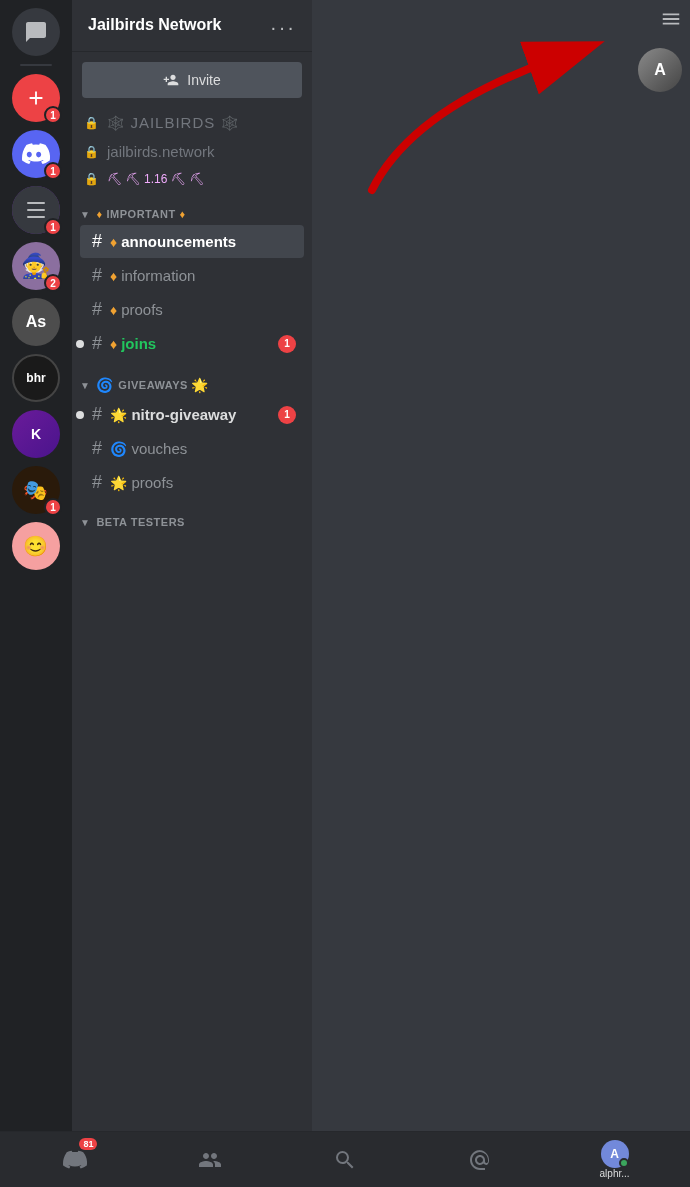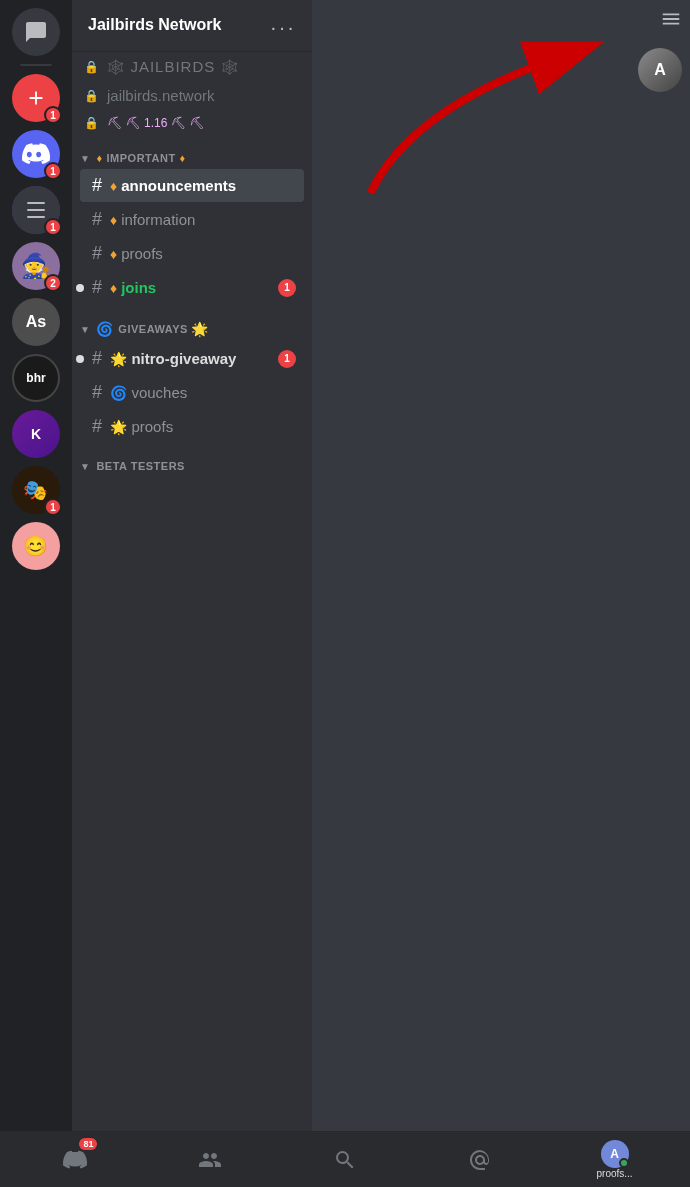--- a/index.html
+++ b/index.html
@@ -444,20 +444,26 @@
   </div>
 </div>
 
 <div class="channel-area">
 
   <div class="server-header">
     <span class="server-name">Jailbirds Network</span>
     <span class="three-dots">···</span>
   </div>
 
+  <button class="invite-btn">
+    <svg viewBox="0 0 24 24">
+      <path d="M15 12c2.21 0 4-1.79 4-4s-1.79-4-4-4-4 1.79-4 4 1.79 4 4 4zm-9-2V7H4v3H1v2h3v3h2v-3h3v-2H6zm9 4c-2.67 0-8 1.34-8 4v2h16v-2c0-2.66-5.33-4-8-4z"></path>
+    </svg>
+    <span>Invite</span>
+  </button>
 
   <div class="channel-list">
 
     <div class="plain-channel">
       <span class="lock-icon">🔒</span>
       <span style="font-size:14px;">🕸️</span>
       <span style="color:#72767d; font-size:15px; letter-spacing:1px;">JAILBIRDS</span>
       <span style="font-size:14px;">🕸️</span>
     </div>
     <div class="plain-channel">
@@ -585,15 +591,15 @@
     <svg viewBox="0 0 24 24" fill="#72767d">
       <path d="M12 2C6.48 2 2 6.48 2 12s4.48 10 10 10h5v-2h-5c-4.34 0-8-3.66-8-8s3.66-8 8-8 8 3.66 8 8v1.43c0 .79-.71 1.57-1.5 1.57s-1.5-.78-1.5-1.57V12c0-2.76-2.24-5-5-5s-5 2.24-5 5 2.24 5 5 5c1.38 0 2.64-.56 3.54-1.47.65.89 1.77 1.47 2.96 1.47C19 17 21 15.1 21 12.9V12c0-5.52-4.48-10-10-10zm0 13c-1.66 0-3-1.34-3-3s1.34-3 3-3 3 1.34 3 3-1.34 3-3 3z"></path>
     </svg>
   </div>
 
   <div class="bottom-nav-item" style="position:relative;">
     <div style="width:28px;height:28px;border-radius:50%;background:#7289da;display:flex;align-items:center;justify-content:center;position:relative;">
       <span style="font-size:12px;font-weight:700;color:white;">A</span>
       <div class="online-dot"></div>
     </div>
-    <span class="username-text">proofs...</span>
+    <span class="username-text">alphr...</span>
   </div>
 </div>
 
 </body></html>

